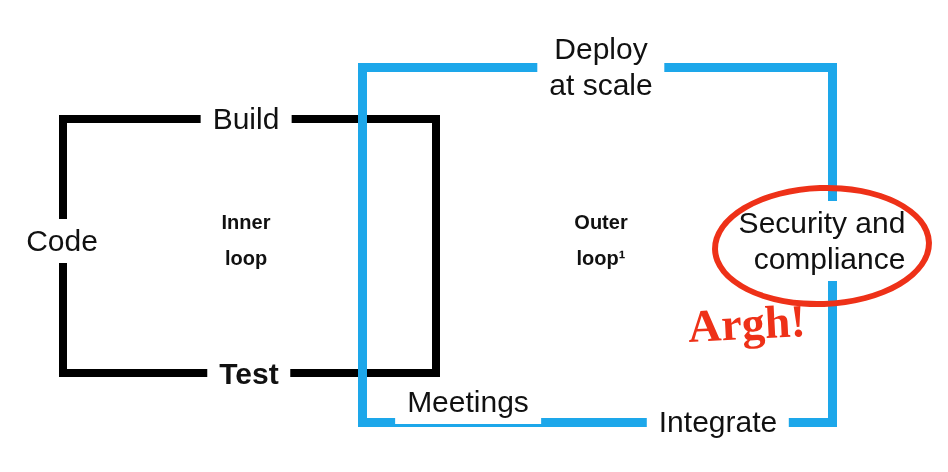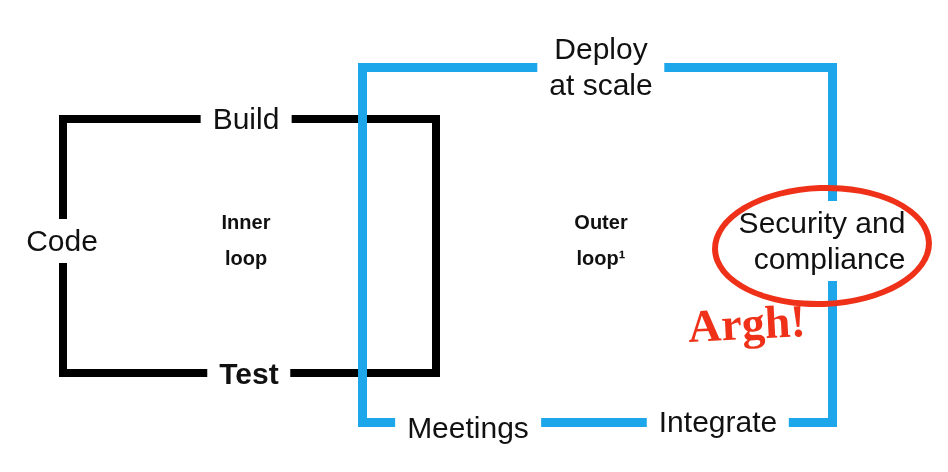--- a/index.html
+++ b/index.html
@@ -80,21 +80,21 @@
   <div class="line blue" style="left:358px;top:418px;width:479px;height:9px;"></div>
 
   <div class="node-label" style="left:62px;top:241px;">Code</div>
   <div class="node-label" style="left:246px;top:119px;">Build</div>
   <div class="node-label" style="left:249px;top:374px;font-weight:bold;">Test</div>
 
   <div class="node-label" style="left:601px;top:67px;">
     <div>Deploy</div>
     <div>at scale</div>
   </div>
-  <div class="node-label" style="left:468px;top:428px;">Meetings</div>
+  <div class="node-label" style="left:468px;top:402px;">Meetings</div>
   <div class="node-label" style="left:718px;top:422px;">Integrate</div>
 
   <div class="loop-title" style="left:246px;top:240px;">
     <div>Inner</div>
     <div>loop</div>
   </div>
   <div class="loop-title" style="left:601px;top:240px;">
     <div>Outer</div>
     <div>loop¹</div>
   </div>

